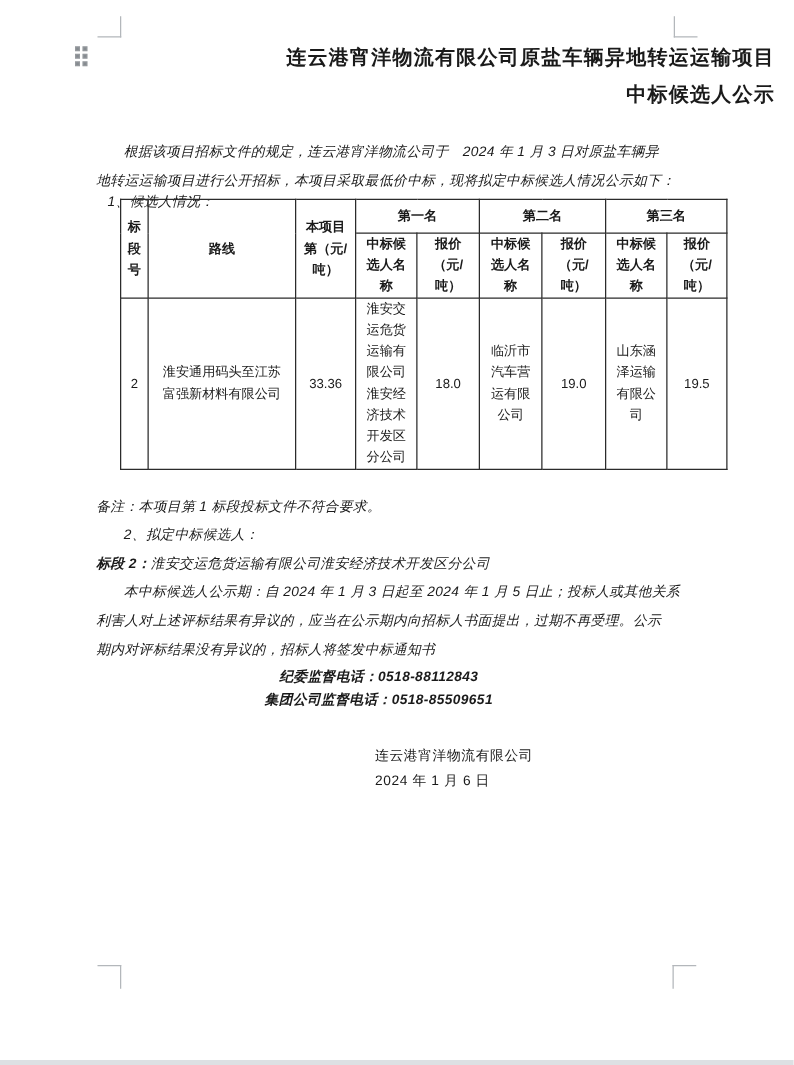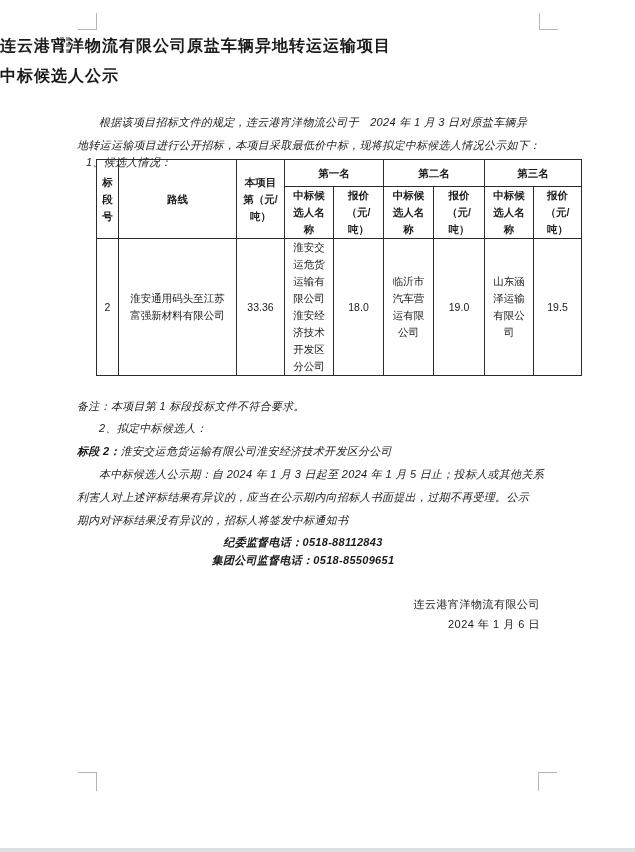--- a/index.html
+++ b/index.html
@@ -12,23 +12,23 @@
   .mark.tl{left:78px;top:13px;border-right:1px solid #b3b7bb;border-bottom:1px solid #b3b7bb;}
   .mark.tr{left:539px;top:13px;border-left:1px solid #b3b7bb;border-bottom:1px solid #b3b7bb;}
   .mark.bl{left:78px;top:772px;border-right:1px solid #b3b7bb;border-top:1px solid #b3b7bb;height:18px;}
   .mark.br{left:538px;top:772px;border-left:1px solid #b3b7bb;border-top:1px solid #b3b7bb;height:18px;}
   
   .handle{position:absolute;left:60px;top:37px;width:15px;height:15px;
     display:grid;grid-template-columns:4px 4px;grid-template-rows:4px 4px 4px;gap:2px;}
   .handle span{width:4px;height:4px;background:#868b90;box-shadow:inset 0 0 0 1px #ffffff22;}
   
   .t{position:absolute;left:77px;width:452px;font-size:11px;line-height:14px;letter-spacing:.3px;white-space:nowrap;font-style:italic;}
-  .title{position:absolute;left:0;width:620px;text-align:left;font-size:16px;font-weight:bold;letter-spacing:1px;white-space:nowrap;}
+  .title{position:absolute;left:0;width:620px;text-align:right;font-size:16px;font-weight:bold;letter-spacing:1px;white-space:nowrap;}
   .bold{font-weight:bold;text-align:center;}
-  .sig{position:absolute;left:300px;width:240px;text-align:right;font-size:11px;letter-spacing:.5px;white-space:nowrap;}
+  .sig{position:absolute;left:300px;width:240px;font-size:11px;letter-spacing:.5px;white-space:nowrap;}
   
   table.bid{position:absolute;left:96px;top:159px;border-collapse:collapse;table-layout:fixed;width:486px;
     font-size:10.5px;line-height:17px;}
   table.bid th,table.bid td{border:1px solid #2b2b2b;text-align:center;vertical-align:middle;padding:0 2px;
     overflow:hidden;font-weight:normal;}
   table.bid th{font-weight:bold;}
   .pad6{padding:0 6px !important;}
   .pad4{padding:0 4px !important;}
   .pad10{padding:0 10px !important;}
   tr.r1{height:27px;} tr.r2{height:51px;margin-top:31px;} tr.r3{height:135px;}

